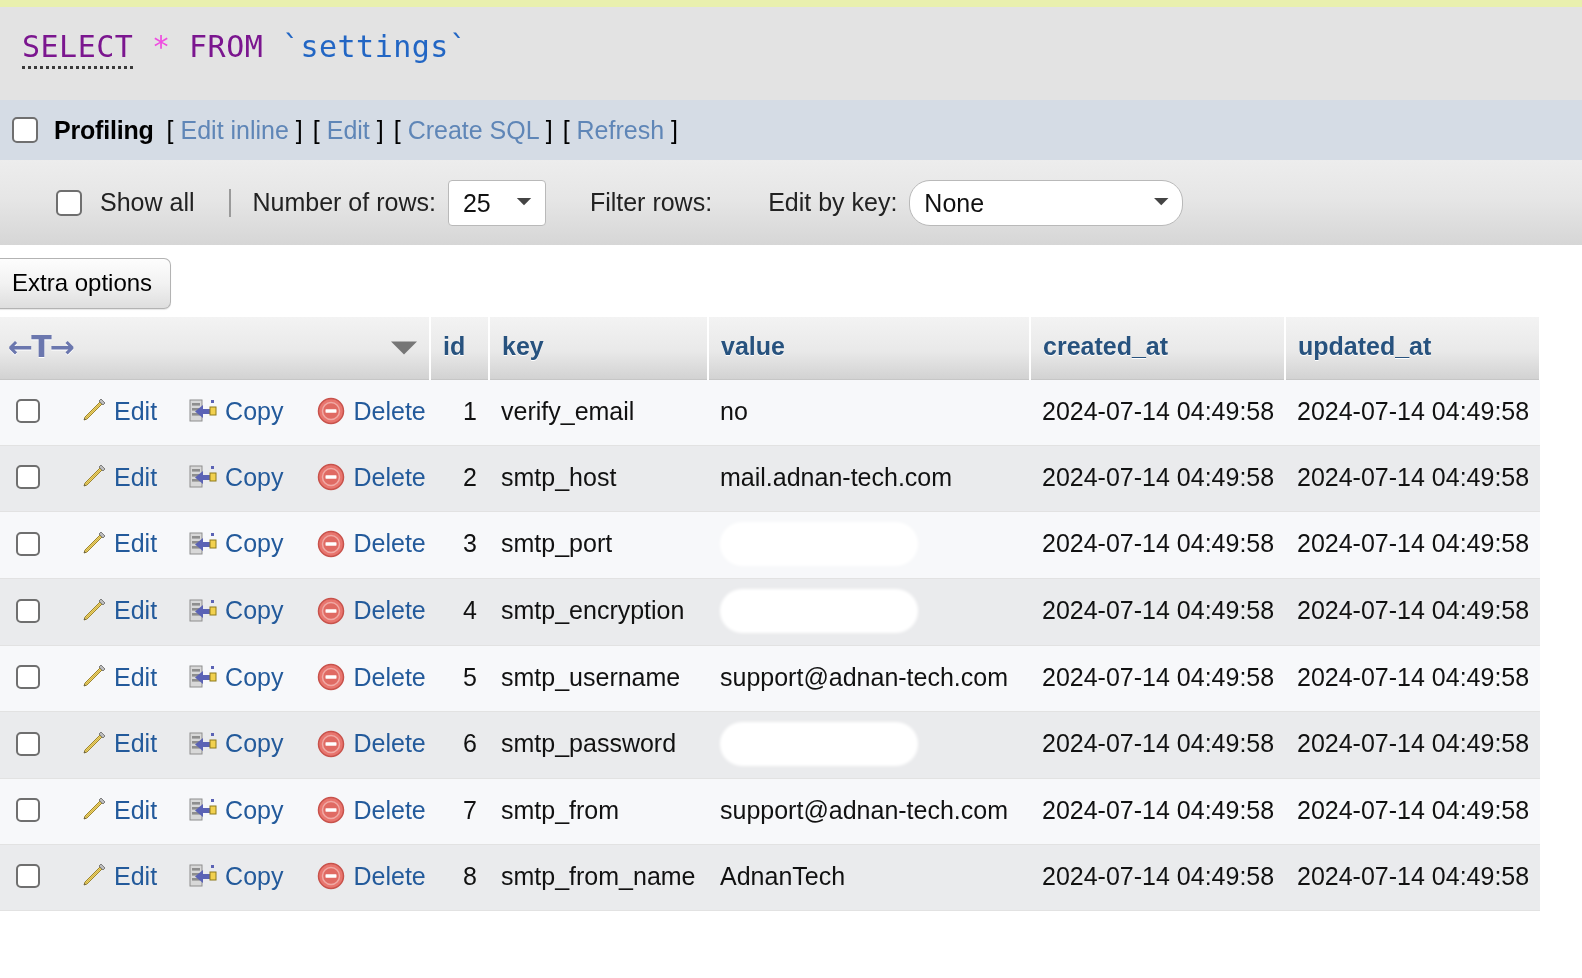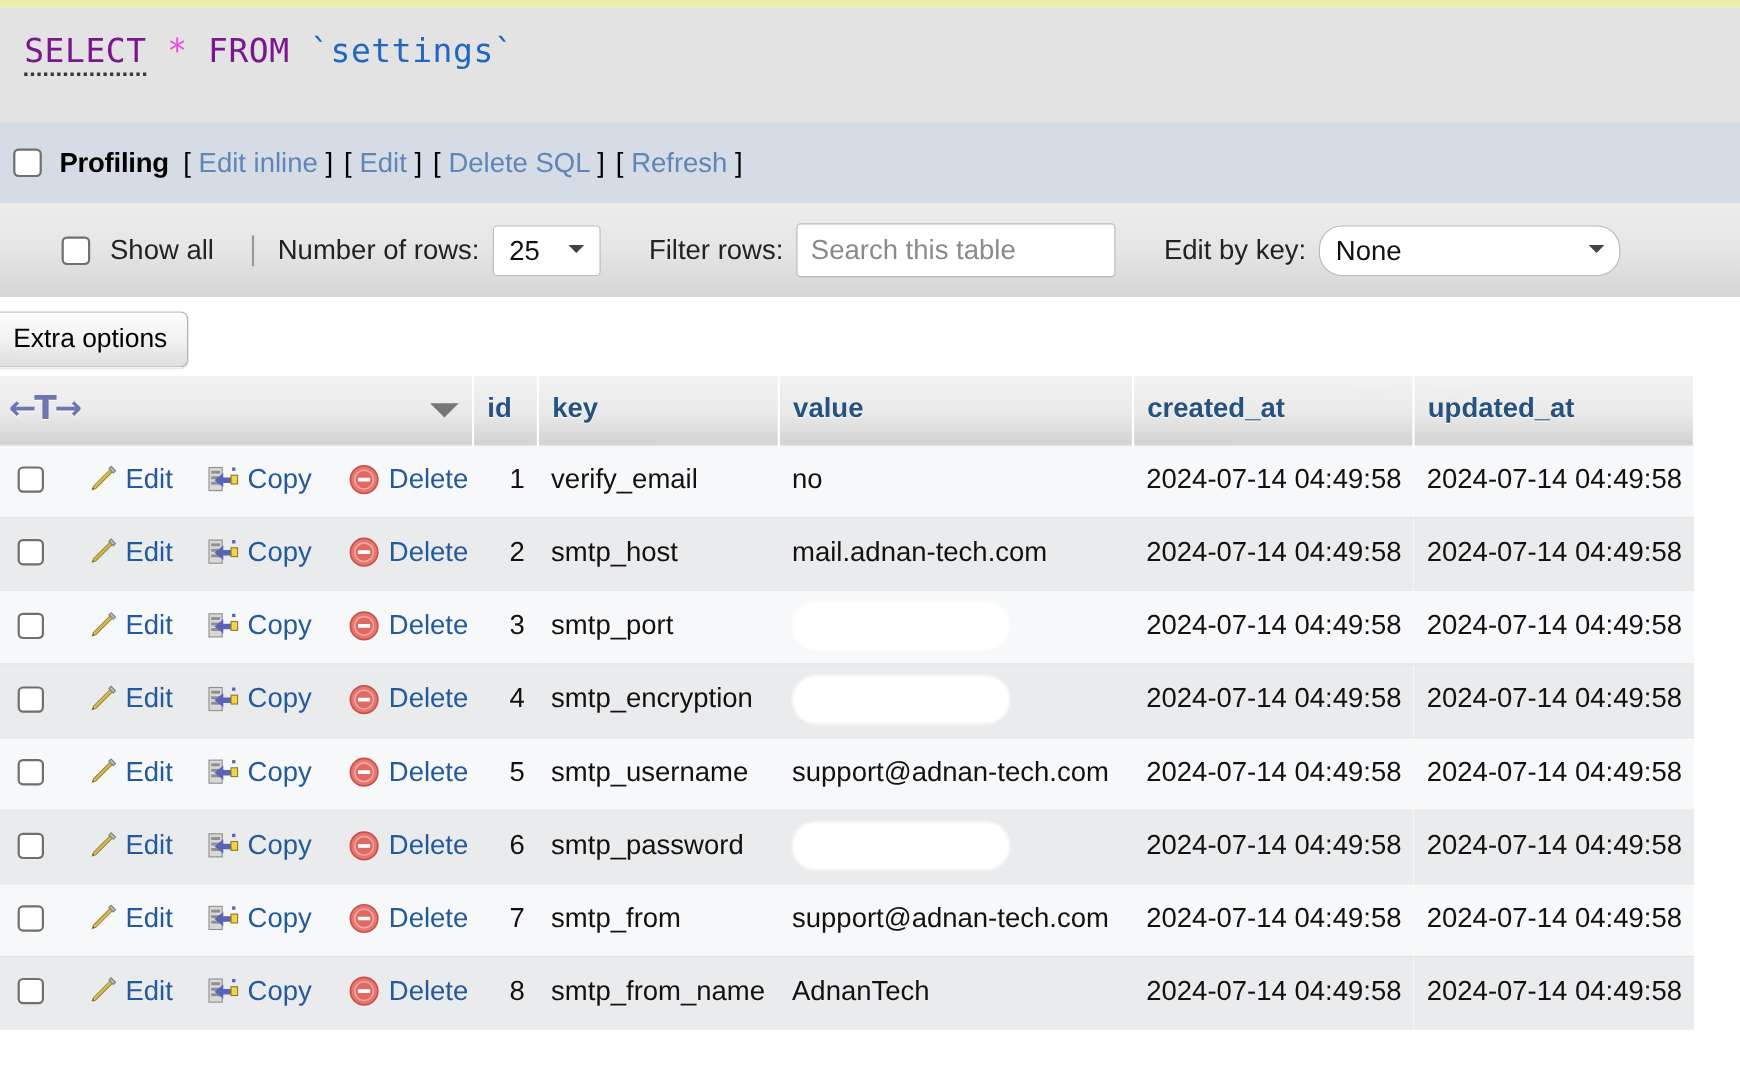--- a/index.html
+++ b/index.html
@@ -14,21 +14,21 @@
   
   .top-strip {
     height: 7px;
     background: #e9f0ae;
     width: 100%;
   }
 
   
   .sql-panel {
     background: #e3e3e3;
-    height: 104px;
+    height: 93px;
     padding: 22px 0 0 22px;
     position: relative;
   }
   .sql-text {
     font-family: "DejaVu Sans Mono", monospace;
     font-size: 30px;
     letter-spacing: 0.5px;
     white-space: nowrap;
   }
   .kw {
@@ -39,21 +39,21 @@
     color: #7b168f;
     border-bottom: 3px dotted #3a3a3a;
     padding-bottom: 2px;
   }
   .star { color: #ef4ce0; }
   .ident { color: #2266c4; }
 
   
   .profiling-bar {
     background: #d5dce5;
-    height: 74px;
+    height: 60px;
     display: flex;
     align-items: center;
     padding-left: 12px;
     gap: 0;
     font-size: 25px;
     color: #000;
     white-space: nowrap;
   }
   .cb {
     -webkit-appearance: none;
@@ -246,36 +246,35 @@
 
 <div class="sql-panel">
   <div class="sql-text"><span class="kw-sel">SELECT</span> <span class="star">*</span> <span class="kw">FROM</span> <span class="ident">`settings`</span></div>
 </div>
 
 <div class="profiling-bar">
   <input type="checkbox" class="cb" style="">
   <span class="lbl">Profiling</span>
   <span class="grp"><span class="brk">[</span> <a class="lnk">Edit inline</a> <span class="brk">]</span></span>
   <span class="grp"><span class="brk">[</span> <a class="lnk">Edit</a> <span class="brk">]</span></span>
-  <span class="grp"><span class="brk">[</span> <a class="lnk">Delete SQL</a> <span class="brk">]</span></span>
+  <span class="grp"><span class="brk">[</span> <a class="lnk">Create SQL</a> <span class="brk">]</span></span>
   <span class="grp"><span class="brk">[</span> <a class="lnk">Refresh</a> <span class="brk">]</span></span>
 </div>
 
 <div class="controls-bar">
   <input type="checkbox" class="cb" style="">
   <span class="ctl-label">Show all</span>
   <span class="sep"></span>
   <span class="ctl-label">Number of rows:</span>
   <span class="select-wrap">
     <select class="pma" id="rows-select"><option>25</option><option>50</option><option>100</option><option>250</option><option>500</option></select>
     <span class="chev">⏷</span>
   </span>
   <span class="gap-lg"></span>
   <span class="ctl-label">Filter rows:</span>
-  <input type="text" class="search" placeholder="Search this table" style="">
   <span class="gap-lg"></span>
   <span class="ctl-label">Edit by key:</span>
   <span class="select-wrap">
     <select class="pma" id="sort-select"><option>None</option><option>PRIMARY (ASC)</option><option>PRIMARY (DESC)</option></select>
     <span class="chev">⏷</span>
   </span>
 </div>
 
 <div class="extra-wrap">
   <button class="extra-btn">Extra options</button>

